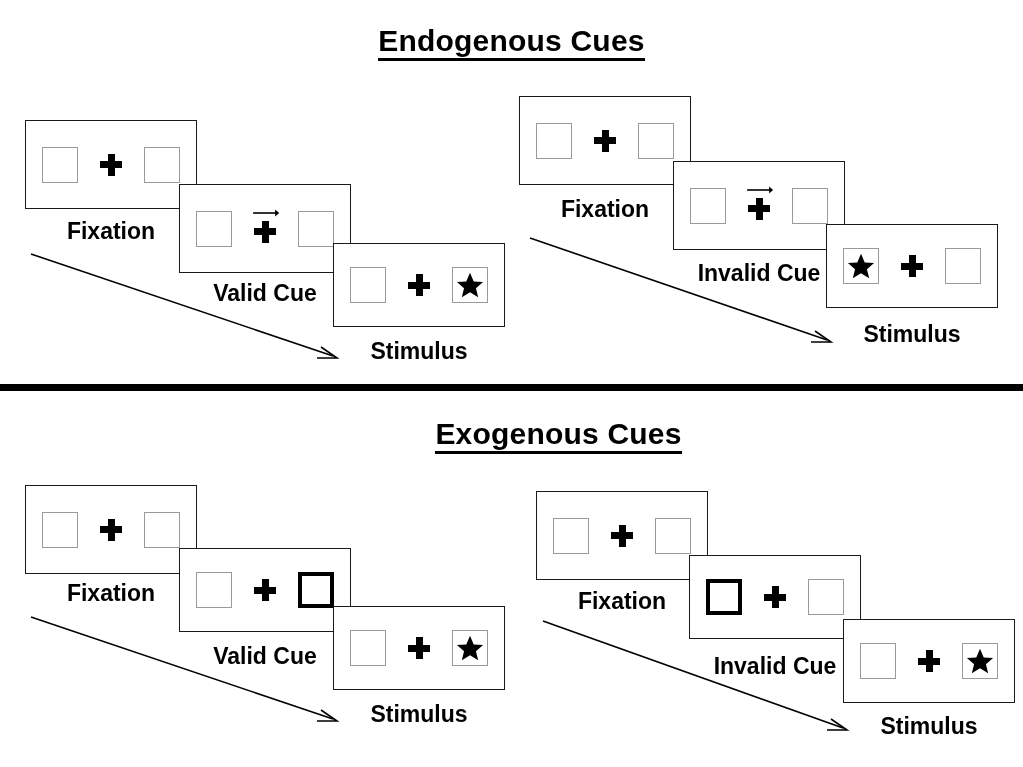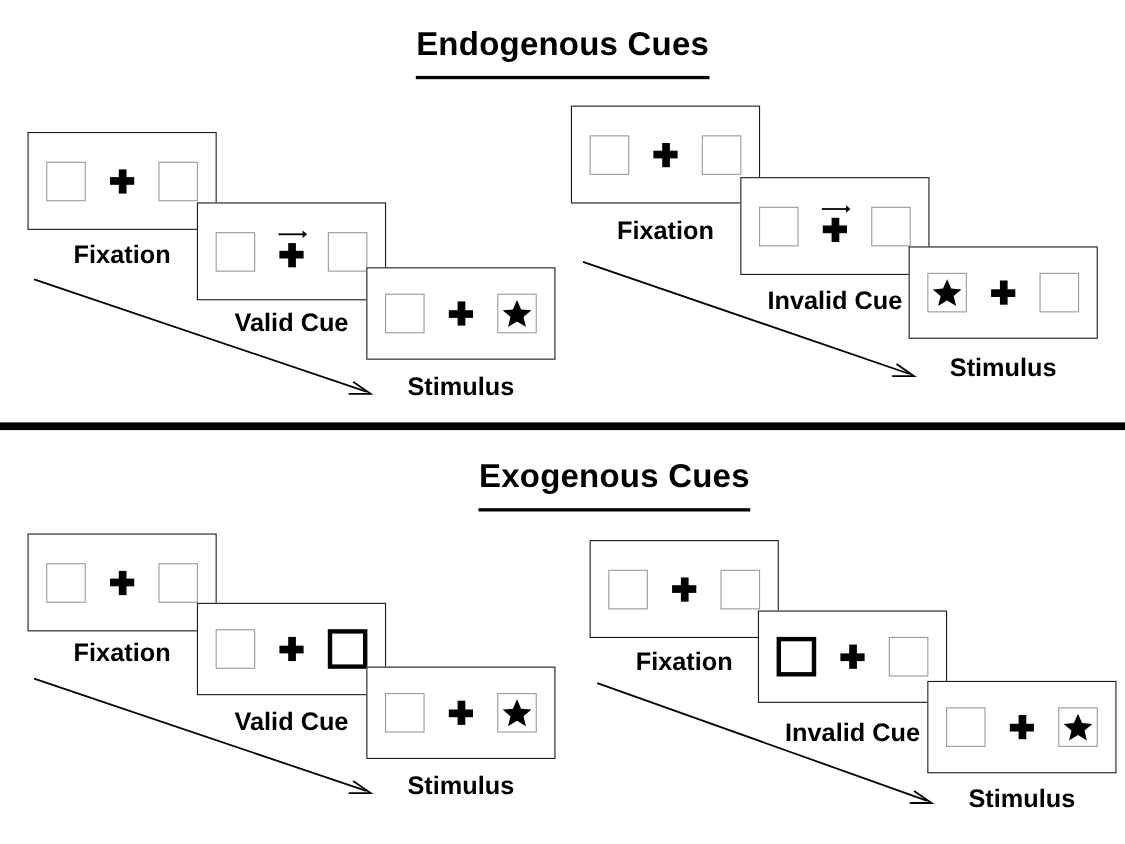--- a/index.html
+++ b/index.html
@@ -20,21 +20,21 @@
   .section-title {
     position: absolute;
     width: 1023px;
     text-align: center;
     font-size: 30px;
     font-weight: bold;
     letter-spacing: 0.2px;
   }
   .section-title span {
     border-bottom: 3px solid #000;
-    padding-bottom: 12px;
+    padding-bottom: 1px;
   }
   #title-endogenous { top: 24px; left: 0; }
   #title-exogenous  { top: 417px; left: 16px; margin-left: 31px; }
 
   
   .divider {
     position: absolute;
     left: 0;
     top: 384px;
     width: 1023px;

